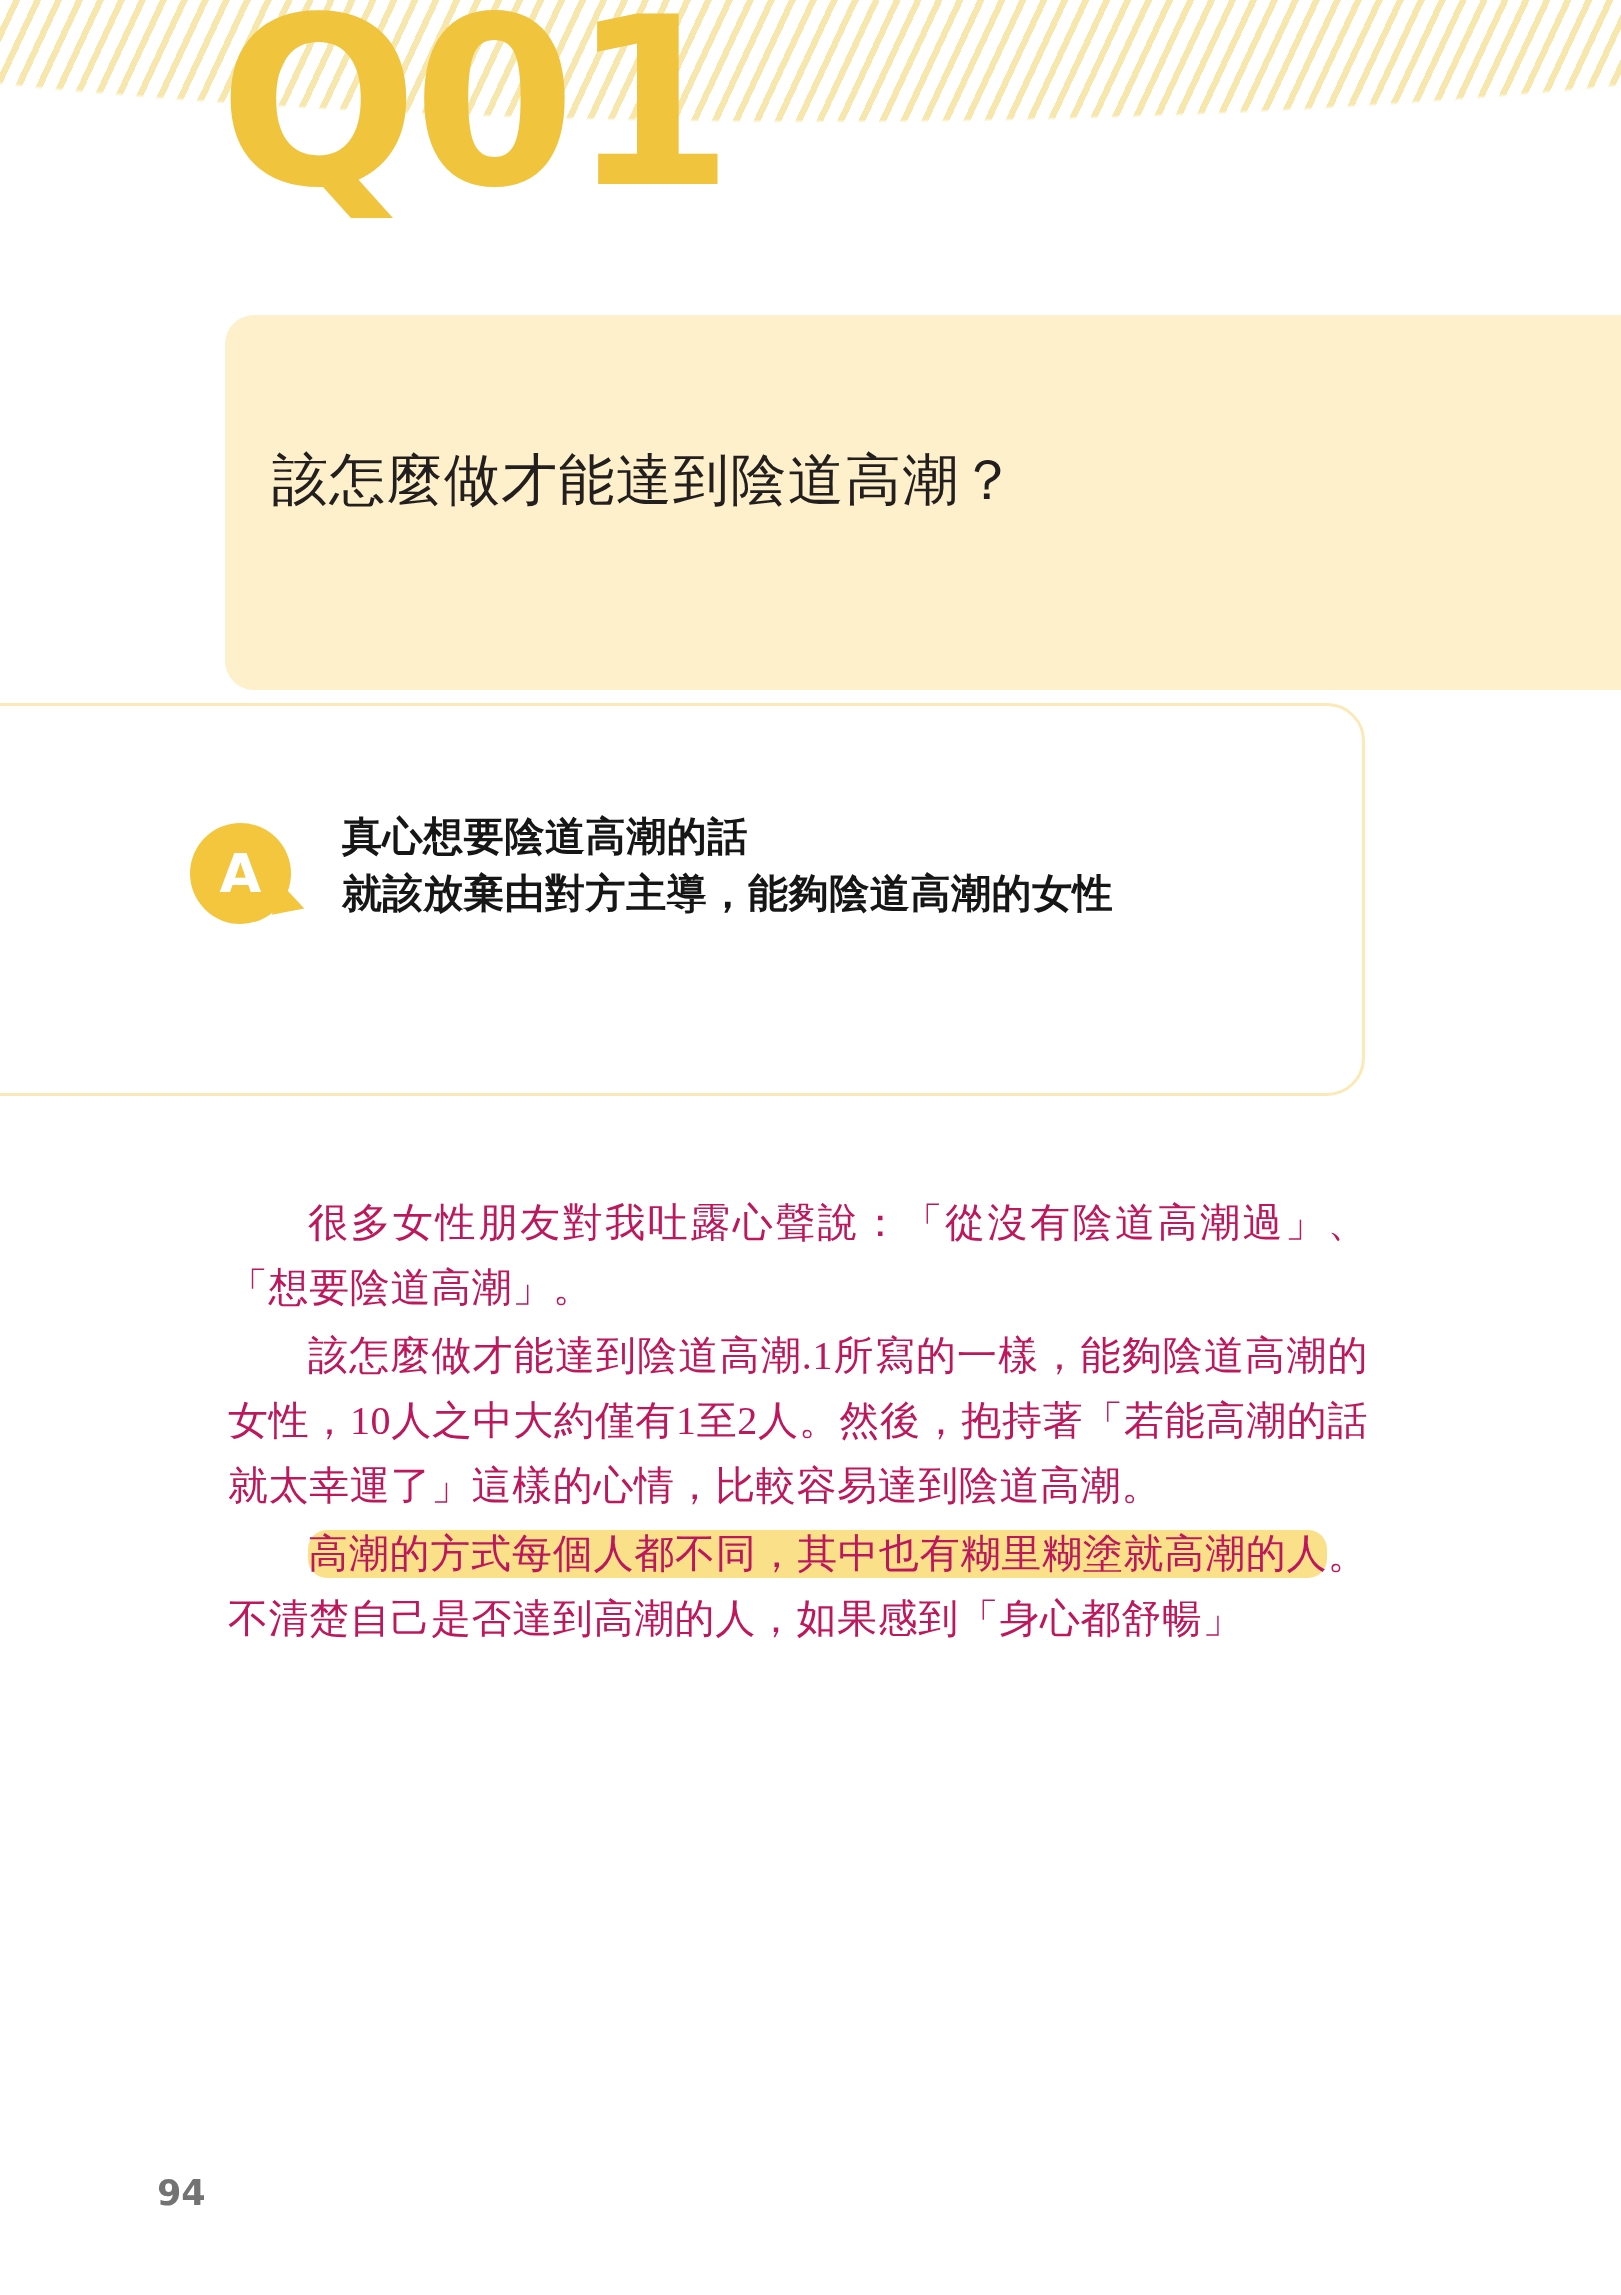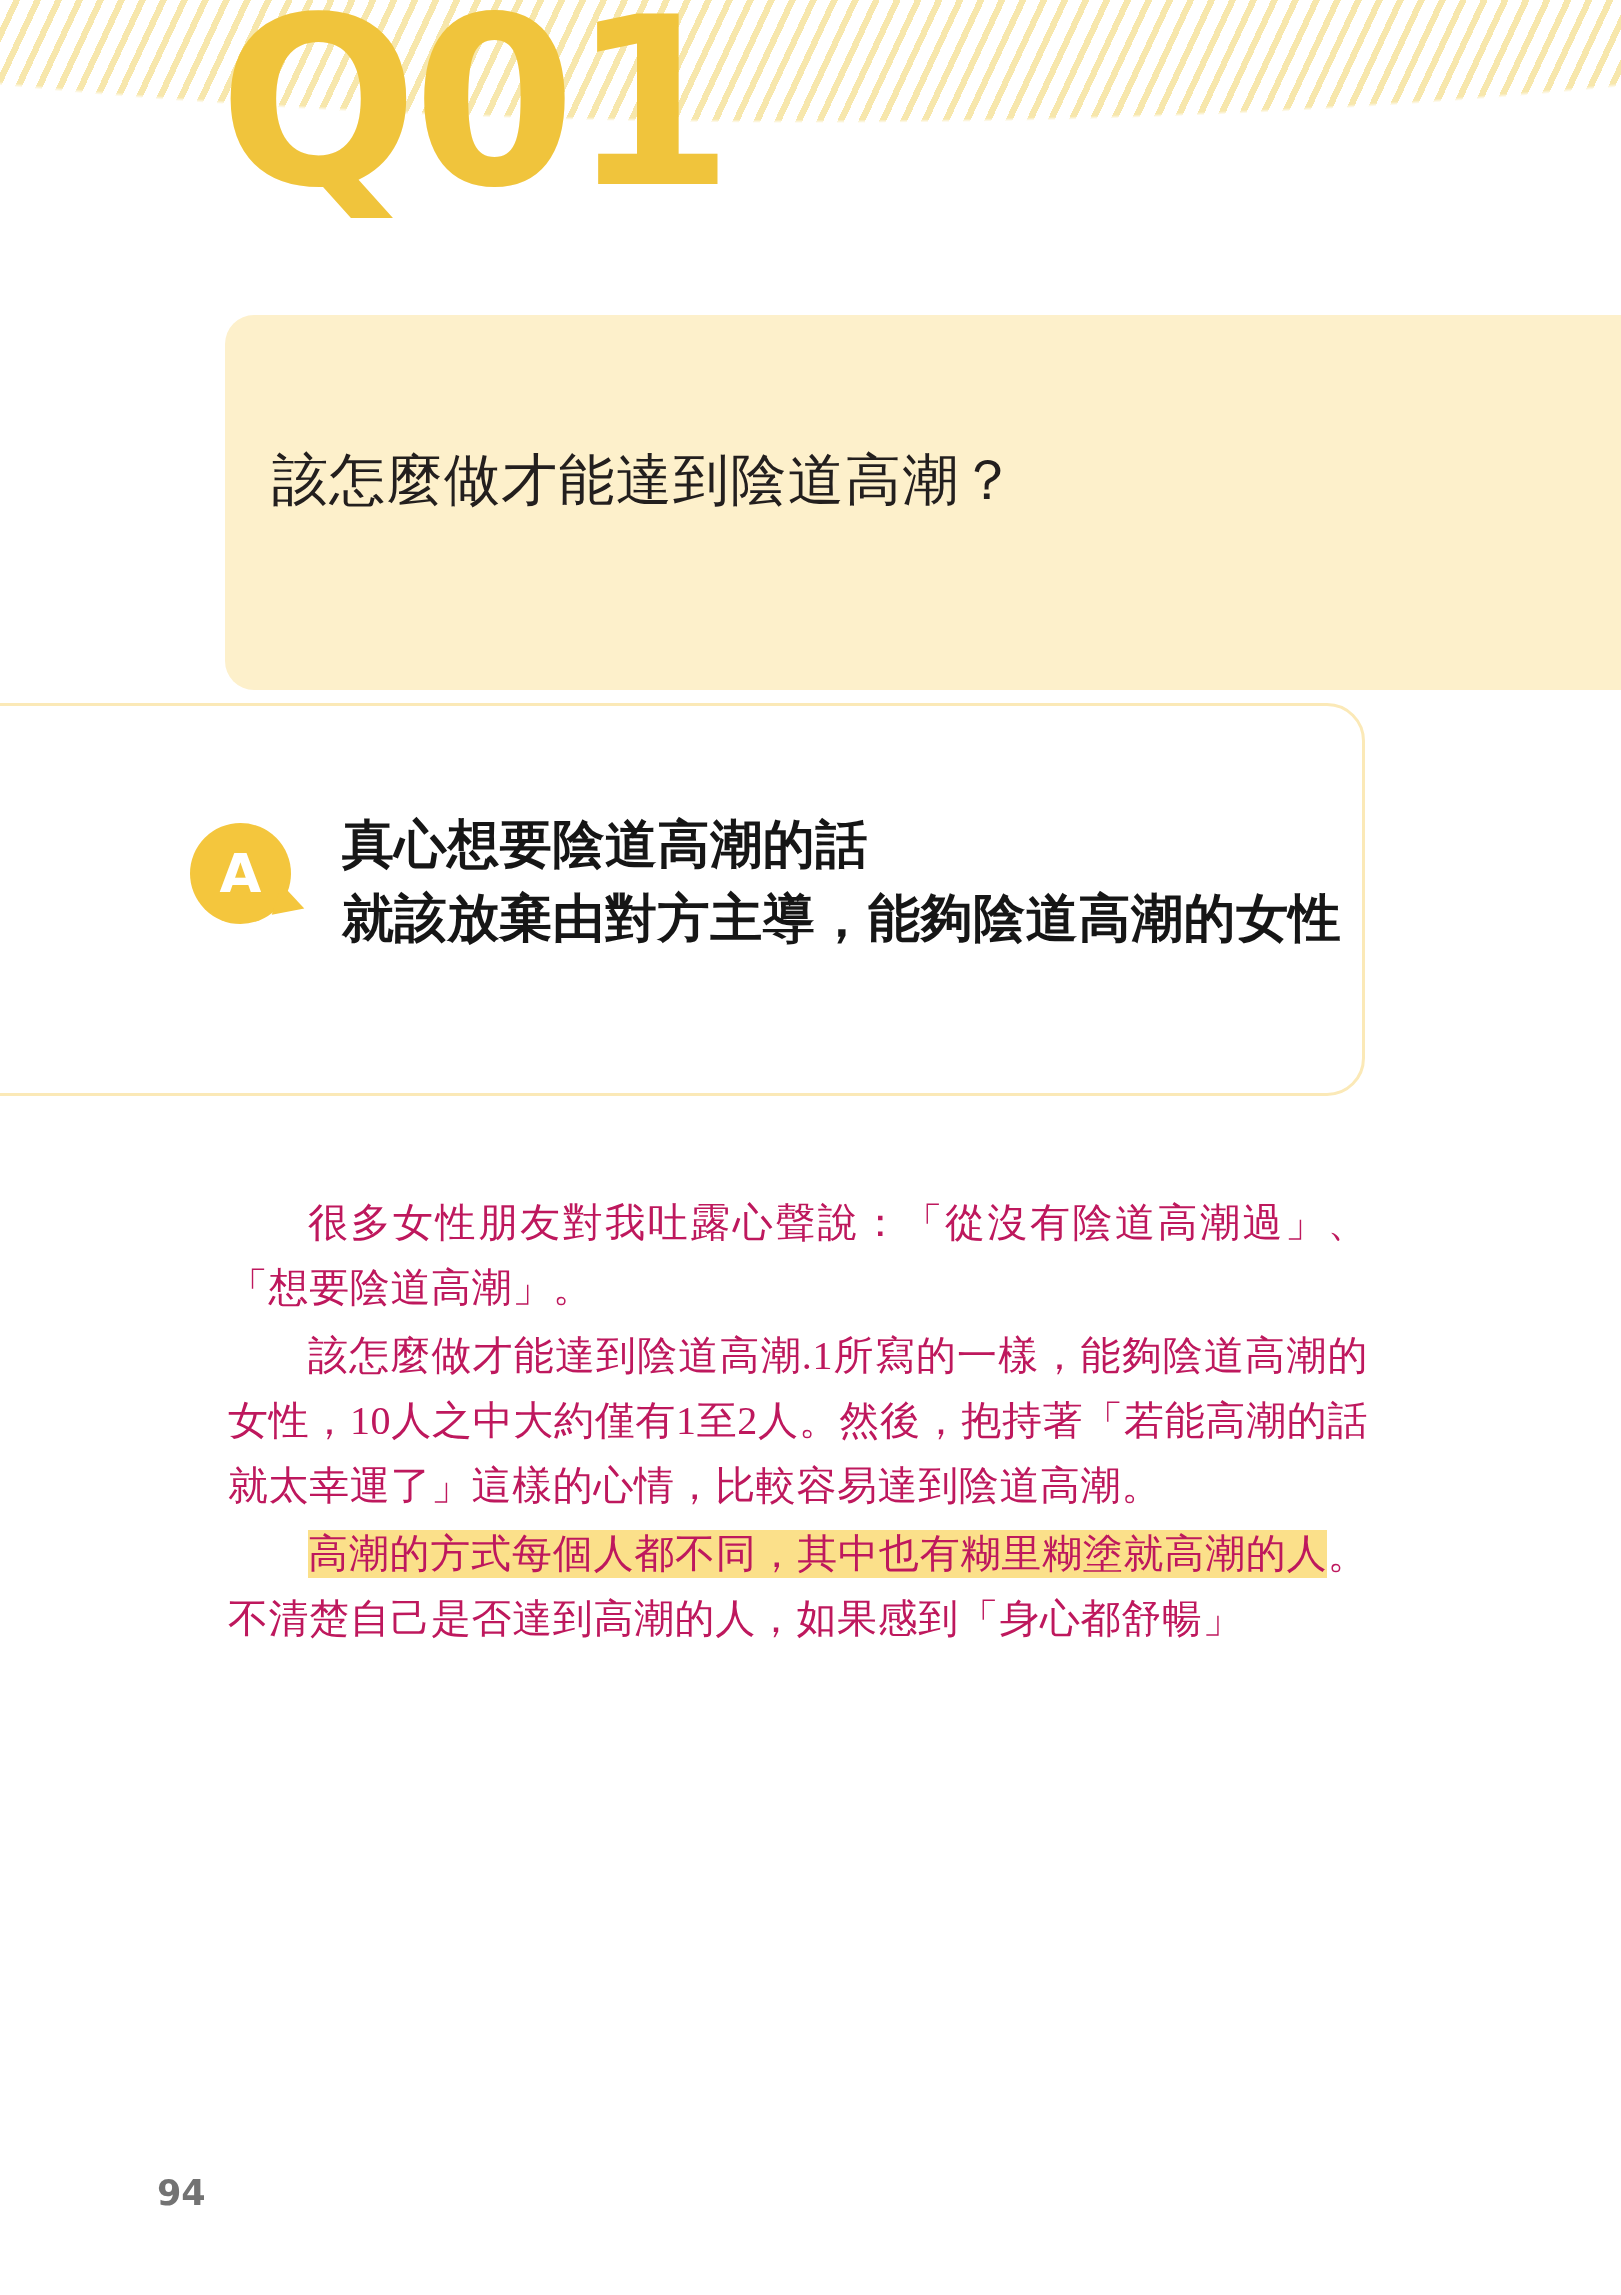--- a/index.html
+++ b/index.html
@@ -124,21 +124,21 @@
     z-index: 2;
   }
   .answer-lines {
     position: absolute;
     left: 342px;
     top: 808px;
     width: 1013px;
     z-index: 7;
     font-family: "DejaVu Sans", "Liberation Sans", sans-serif;
     font-weight: 700;
-    font-size: 52px;
+    font-size: 40px;
     line-height: 1.42;
     color: #161616;
     letter-spacing: 0.6px;
   }
 
   
   .body-copy {
     position: absolute;
     left: 228px;
     top: 1191px;
@@ -150,20 +150,21 @@
     text-align: justify;
   }
   .body-copy p {
     margin: 0 0 3.8px 0;
     text-indent: 2em;
   }
   .hl {
     background: #fbe08a;
     padding: 1.3px 0;
     box-decoration-break: clone;
+    border-radius: 19px;
     -webkit-box-decoration-break: clone;
   }
 
   
   .page-number {
     position: absolute;
     left: 157px;
     top: 2173px;
     font-family: "DejaVu Sans", sans-serif;
     font-weight: 700;

